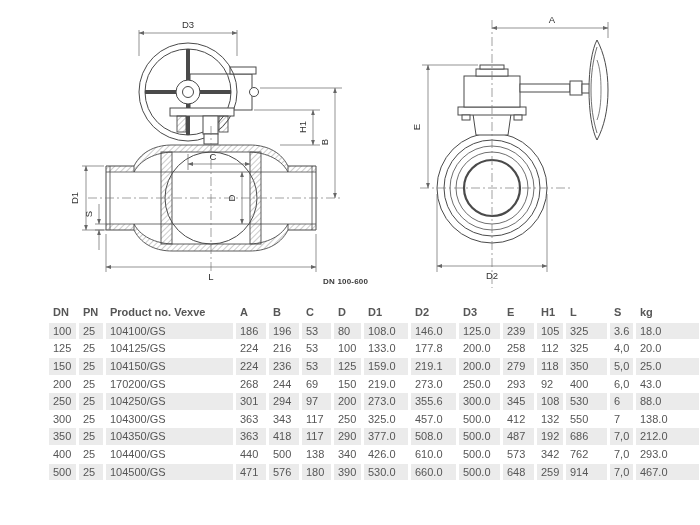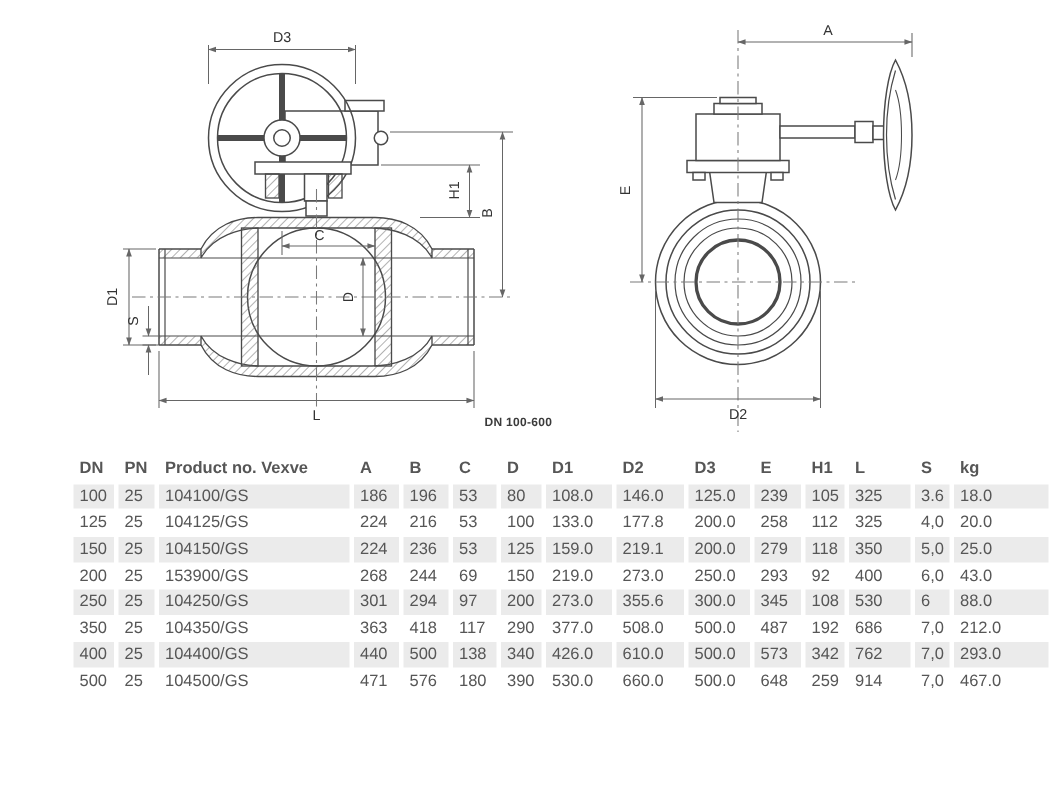--- a/index.html
+++ b/index.html
@@ -292,21 +292,21 @@
           <td>200.0</td>
           <td>279</td>
           <td>118</td>
           <td>350</td>
           <td>5,0</td>
           <td>25.0</td>
         </tr>
         <tr>
           <td>200</td>
           <td>25</td>
-          <td>153900/GS</td>
+          <td>170200/GS</td>
           <td>268</td>
           <td>244</td>
           <td>69</td>
           <td>150</td>
           <td>219.0</td>
           <td>273.0</td>
           <td>250.0</td>
           <td>293</td>
           <td>92</td>
           <td>400</td>
@@ -324,20 +324,37 @@
           <td>273.0</td>
           <td>355.6</td>
           <td>300.0</td>
           <td>345</td>
           <td>108</td>
           <td>530</td>
           <td>6</td>
           <td>88.0</td>
         </tr>
         <tr>
+          <td>300</td>
+          <td>25</td>
+          <td>104300/GS</td>
+          <td>363</td>
+          <td>343</td>
+          <td>117</td>
+          <td>250</td>
+          <td>325.0</td>
+          <td>457.0</td>
+          <td>500.0</td>
+          <td>412</td>
+          <td>132</td>
+          <td>550</td>
+          <td>7</td>
+          <td>138.0</td>
+        </tr>
+        <tr>
           <td>350</td>
           <td>25</td>
           <td>104350/GS</td>
           <td>363</td>
           <td>418</td>
           <td>117</td>
           <td>290</td>
           <td>377.0</td>
           <td>508.0</td>
           <td>500.0</td>

